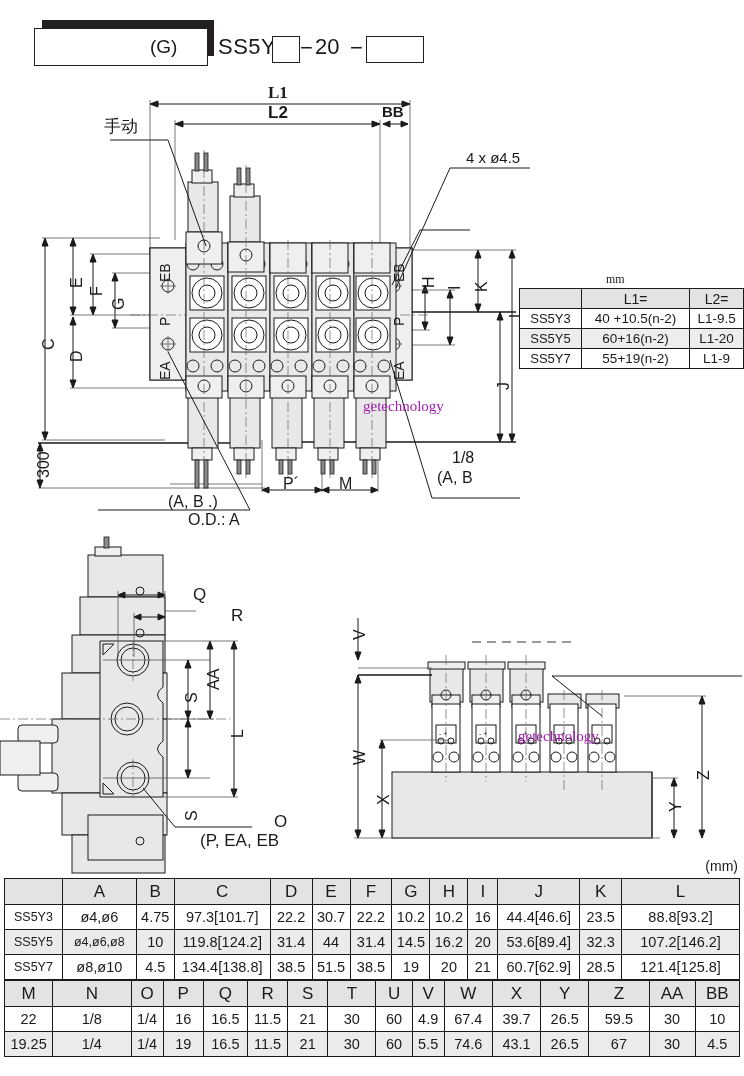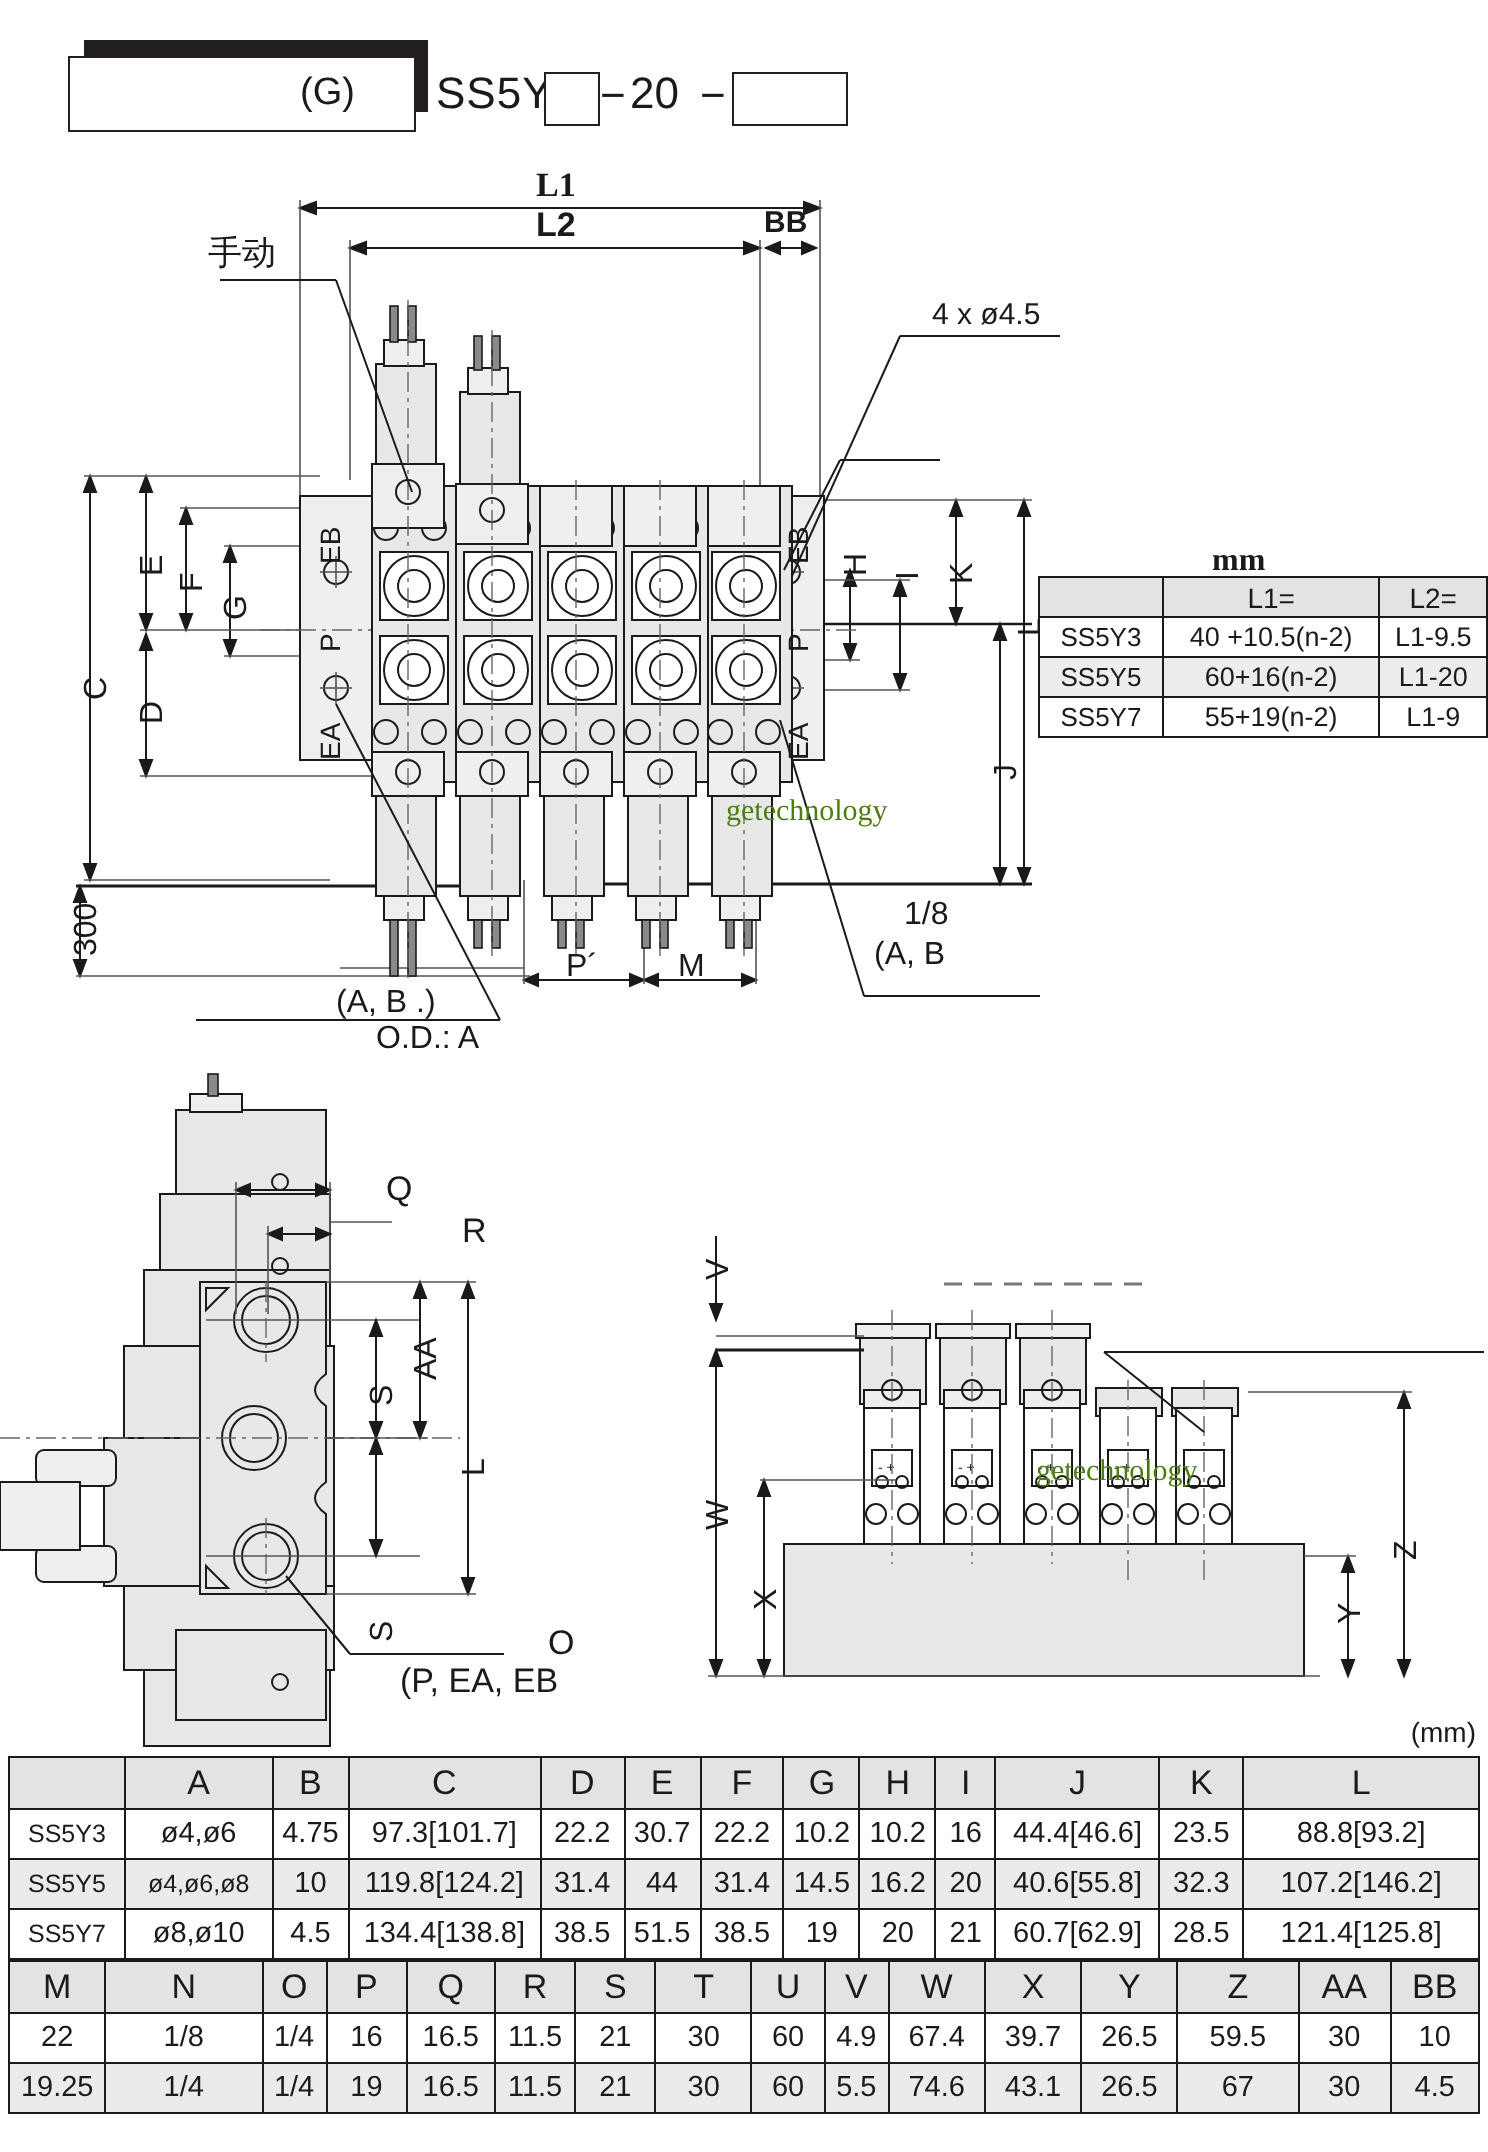--- a/index.html
+++ b/index.html
@@ -36,33 +36,33 @@
   svg .lead{fill:none;stroke:#1a1a1a;stroke-width:1;}
 
   
   #minitbl{left:519px;top:288px;}
   #minitbl table{border-collapse:collapse;font-size:13.5px;}
   #minitbl td,#minitbl th{border:1px solid #1a1a1a;padding:1px 3px;text-align:center;
       font-weight:normal;height:17px;background:#fff;}
   #minitbl thead td{background:#e3e3e3;font-size:14px;}
   #minitbl tbody tr:nth-child(2) td{background:#ededed;}
   #minitbl td.lab{font-size:13px;}
-  .mm-lab{position:absolute;left:606px;top:272px;font-size:16px;font-family:"Liberation Serif",serif;font-weight:bold;}
+  .mm-lab{position:absolute;left:606px;top:272px;font-size:12px;font-family:"Liberation Serif",serif;font-weight:normal;}
 
   
   .btbl{position:absolute;border-collapse:collapse;}
   .btbl td{border:1.2px solid #1a1a1a;text-align:center;font-size:14.5px;
            padding:0 2px;height:24px;background:#fff;white-space:nowrap;}
   .btbl thead td{background:#e3e3e3;font-size:17px;height:25px;}
   .btbl tbody tr:nth-child(2) td{background:#ebebeb;}
   .btbl td.sm{font-size:12.5px;}
   #tableA{left:4px;top:878px;width:736px;}
   #tableB{left:4px;top:980px;width:736px;}
   .mm-right{position:absolute;right:6px;top:858px;font-size:14px;}
-  .wm{position:absolute;font-family:"Liberation Serif",serif;font-size:15px;color:#4d7c0f;}
+  .wm{position:absolute;font-family:"Liberation Serif",serif;font-size:15px;color:#a21caf;}
 </style>
 </head>
 <body>
 
 <div id="hdr" class="abs">
   <div class="shadow"></div>
   <div class="wbox"></div>
   <div class="gtxt">(G)</div>
   <div class="ss">SS5Y</div>
   <div class="sq1"></div>
@@ -664,21 +664,21 @@
       <td class="sm">SS5Y5</td>
       <td class="sm">ø4,ø6,ø8</td>
       <td>10</td>
       <td>119.8[124.2]</td>
       <td>31.4</td>
       <td>44</td>
       <td>31.4</td>
       <td>14.5</td>
       <td>16.2</td>
       <td>20</td>
-      <td>40.6[55.8]</td>
+      <td>53.6[89.4]</td>
       <td>32.3</td>
       <td>107.2[146.2]</td>
     </tr>
     <tr>
       <td class="sm">SS5Y7</td>
       <td>ø8,ø10</td>
       <td>4.5</td>
       <td>134.4[138.8]</td>
       <td>38.5</td>
       <td>51.5</td>

